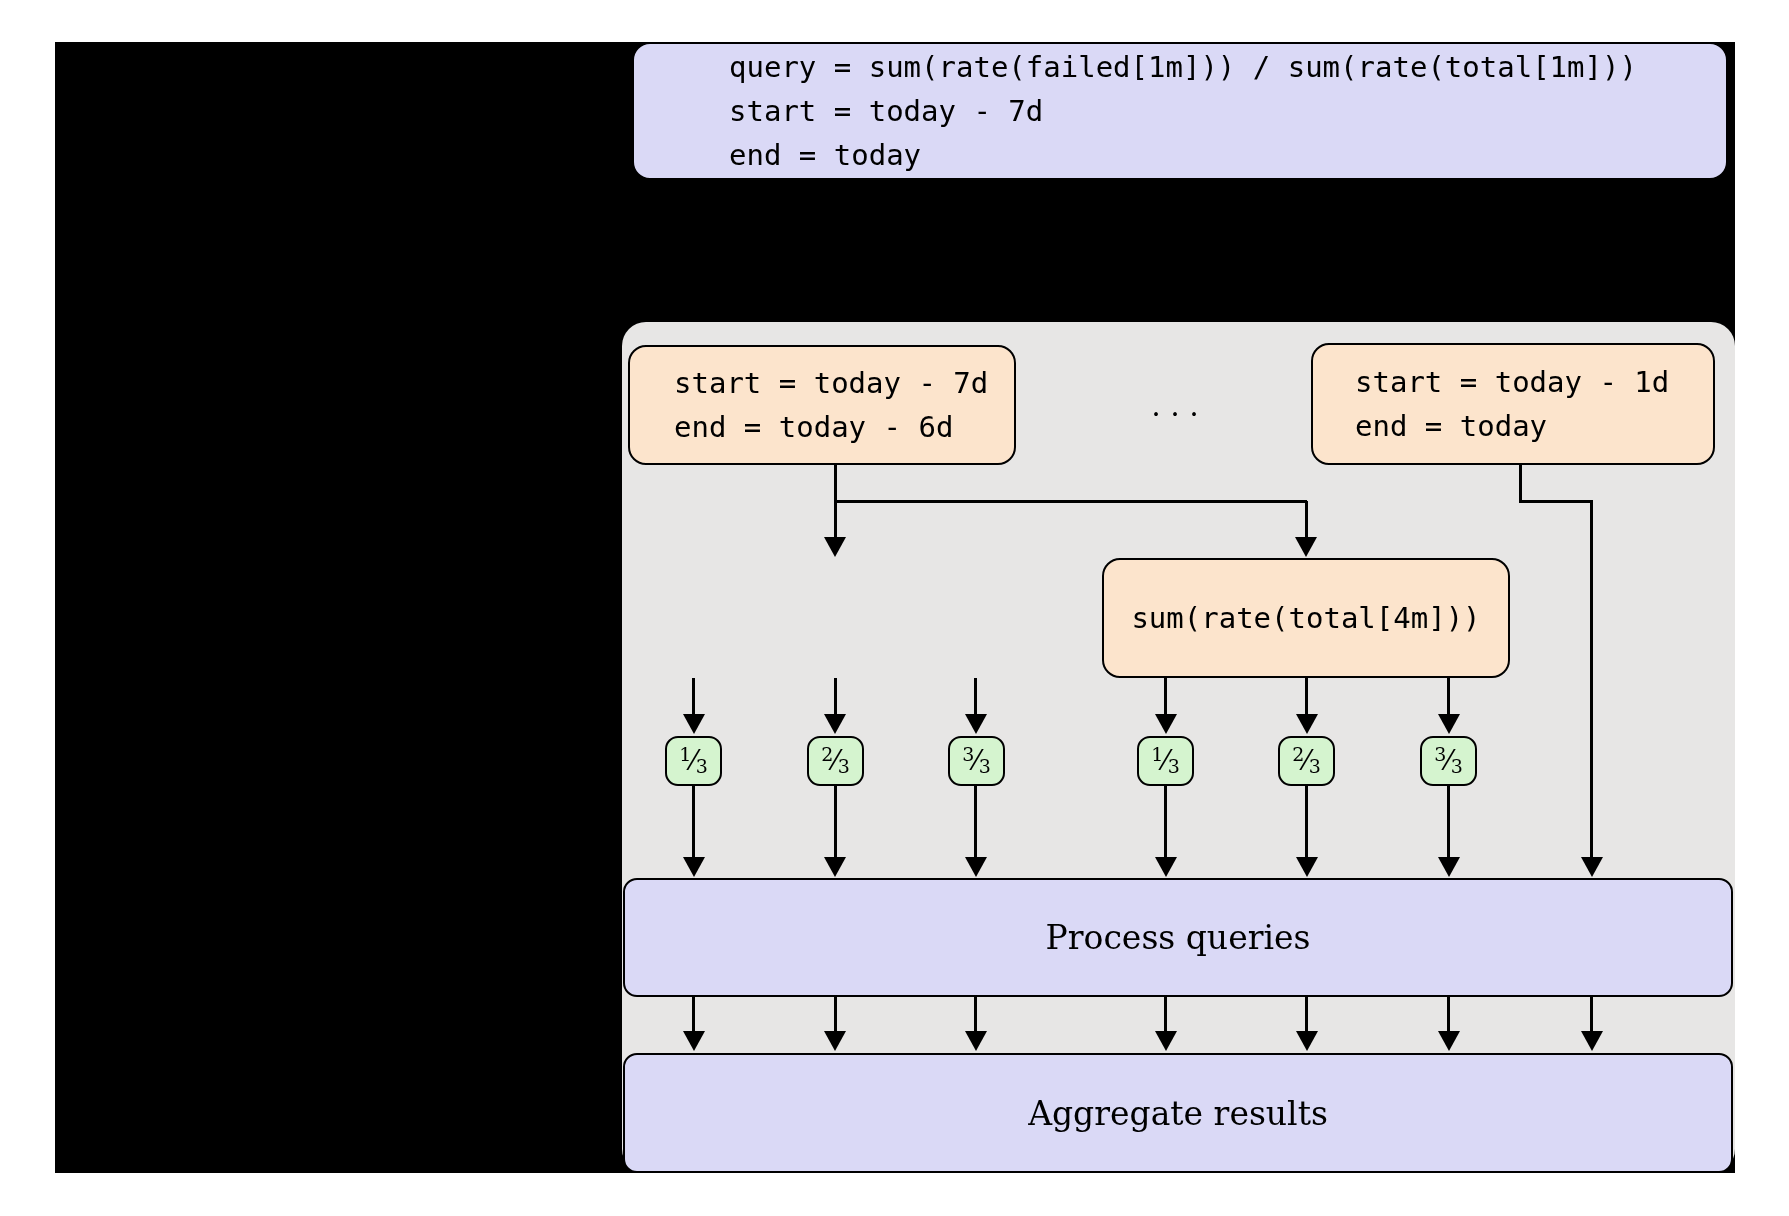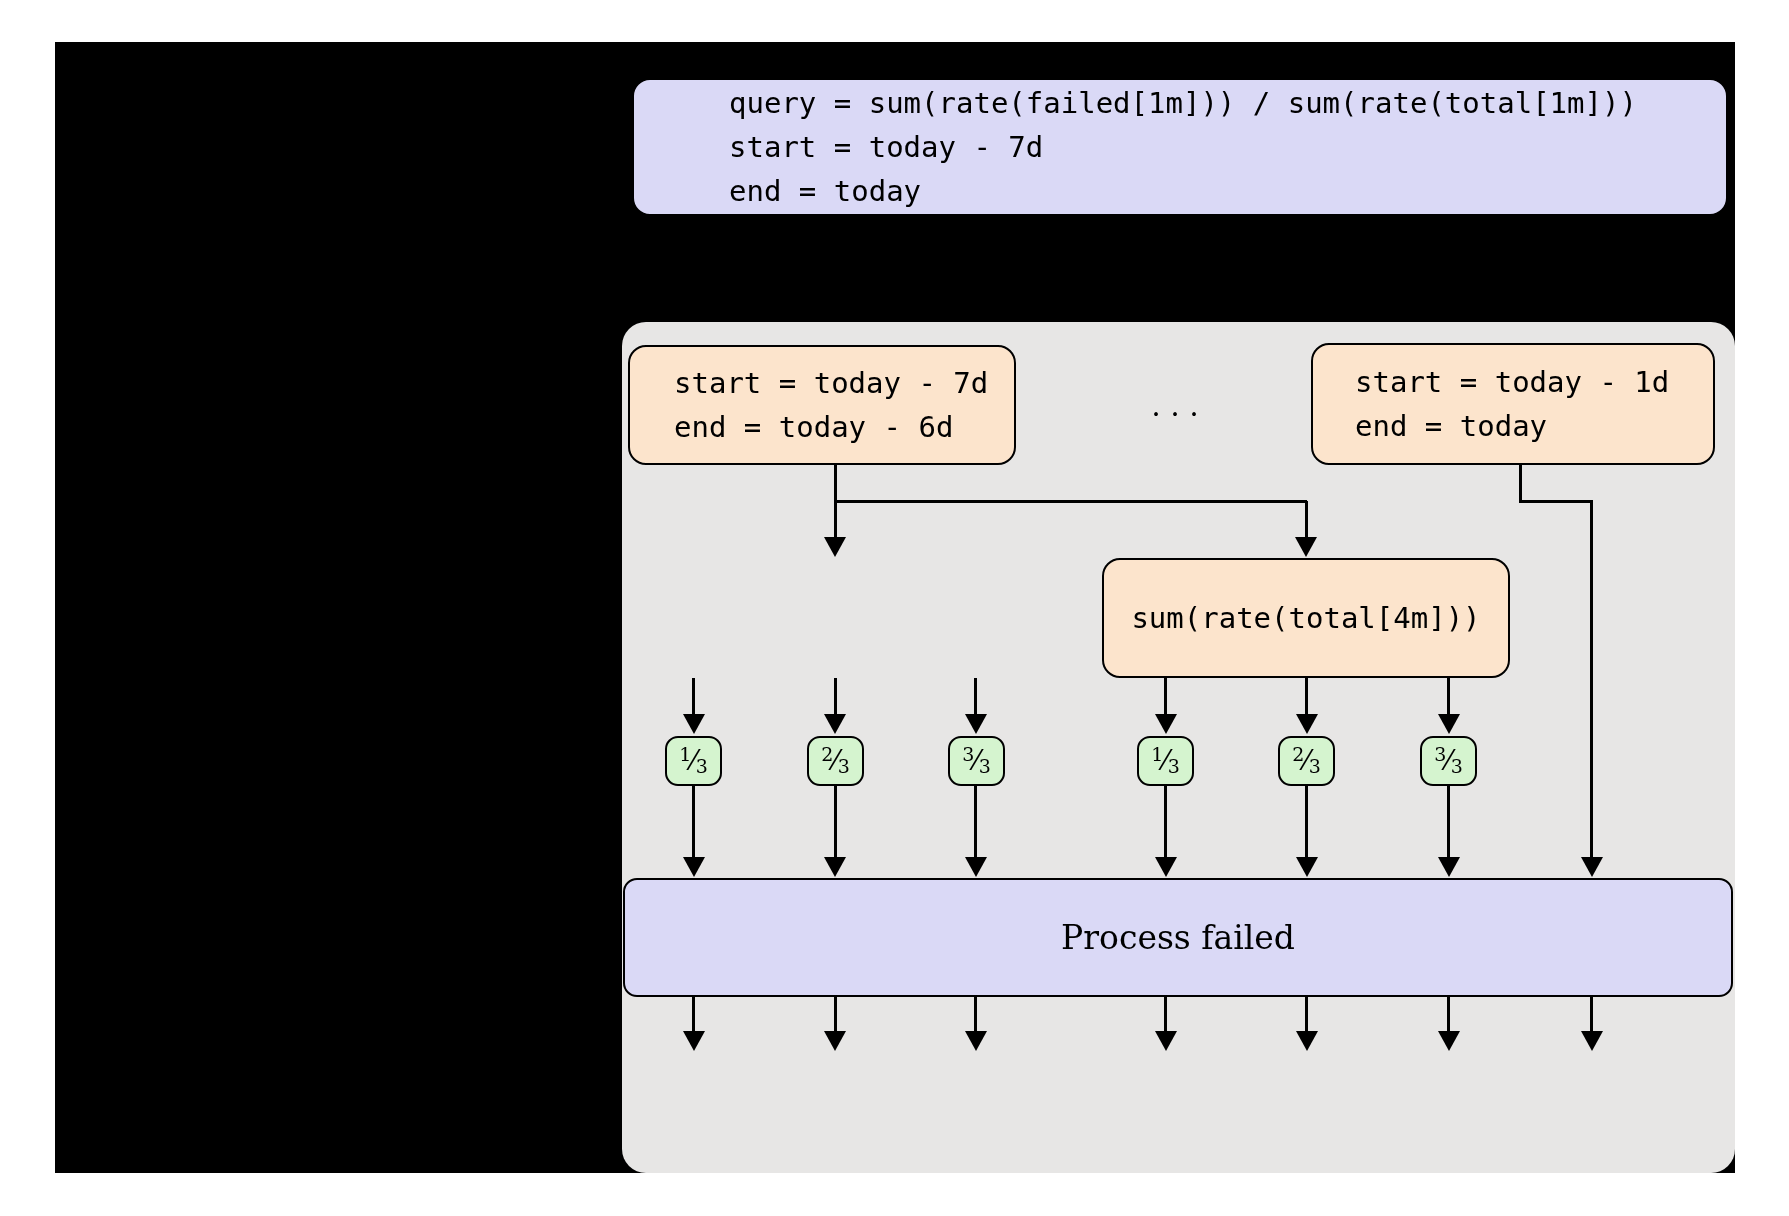--- a/index.html
+++ b/index.html
@@ -54,21 +54,21 @@
     border-top:20px solid var(--c-border);
   }
 </style>
 </head>
 <body>
 
 <div class="stage">
 
   <div class="abs backdrop" style="left:55px;top:42px;width:1680px;height:1131px;"></div>
 
-  <div class="abs codebox" style="left:632px;top:42px;width:1096px;height:138px;padding-left:95px;margin-top:36px;">
+  <div class="abs codebox" style="left:632px;top:42px;width:1096px;height:138px;padding-left:95px;">
     <div>query = sum(rate(failed[1m])) / sum(rate(total[1m]))</div>
     <div>start = today - 7d</div>
     <div>end = today</div>
   </div>
 
   <div class="abs panel" style="left:622px;top:322px;width:1113px;height:851px;"></div>
 
   <div class="abs rangebox" style="left:628px;top:345px;width:388px;height:120px;padding-left:44px;">
     <div>start = today - 7d</div>
     <div>end = today - 6d</div>
@@ -148,32 +148,35 @@
   <div class="abs vl" style="left:974px;top:786px;height:72px;"></div>
   <div class="abs ah" style="left:964.5px;top:857px;"></div>
   <div class="abs vl" style="left:1164px;top:786px;height:72px;"></div>
   <div class="abs ah" style="left:1154.5px;top:857px;"></div>
   <div class="abs vl" style="left:1305px;top:786px;height:72px;"></div>
   <div class="abs ah" style="left:1295.5px;top:857px;"></div>
   <div class="abs vl" style="left:1447px;top:786px;height:72px;"></div>
   <div class="abs ah" style="left:1437.5px;top:857px;"></div>
 
   <div class="abs bar" style="left:623px;top:878px;width:1110px;height:119px;">
-    <div>Process failed</div>
+    <div>Process queries</div>
   </div>
 
   <div class="abs vl" style="left:692px;top:997px;height:35px;"></div>
   <div class="abs ah" style="left:682.5px;top:1031px;"></div>
   <div class="abs vl" style="left:833.5px;top:997px;height:35px;"></div>
   <div class="abs ah" style="left:824px;top:1031px;"></div>
   <div class="abs vl" style="left:974px;top:997px;height:35px;"></div>
   <div class="abs ah" style="left:964.5px;top:1031px;"></div>
   <div class="abs vl" style="left:1164px;top:997px;height:35px;"></div>
   <div class="abs ah" style="left:1154.5px;top:1031px;"></div>
   <div class="abs vl" style="left:1305px;top:997px;height:35px;"></div>
   <div class="abs ah" style="left:1295.5px;top:1031px;"></div>
   <div class="abs vl" style="left:1447px;top:997px;height:35px;"></div>
   <div class="abs ah" style="left:1437.5px;top:1031px;"></div>
   <div class="abs vl" style="left:1590px;top:997px;height:35px;"></div>
   <div class="abs ah" style="left:1580.5px;top:1031px;"></div>
 
+  <div class="abs bar" style="left:623px;top:1053px;width:1110px;height:120px;">
+    <div>Aggregate results</div>
+  </div>
 
 </div>
 
 </body></html>

